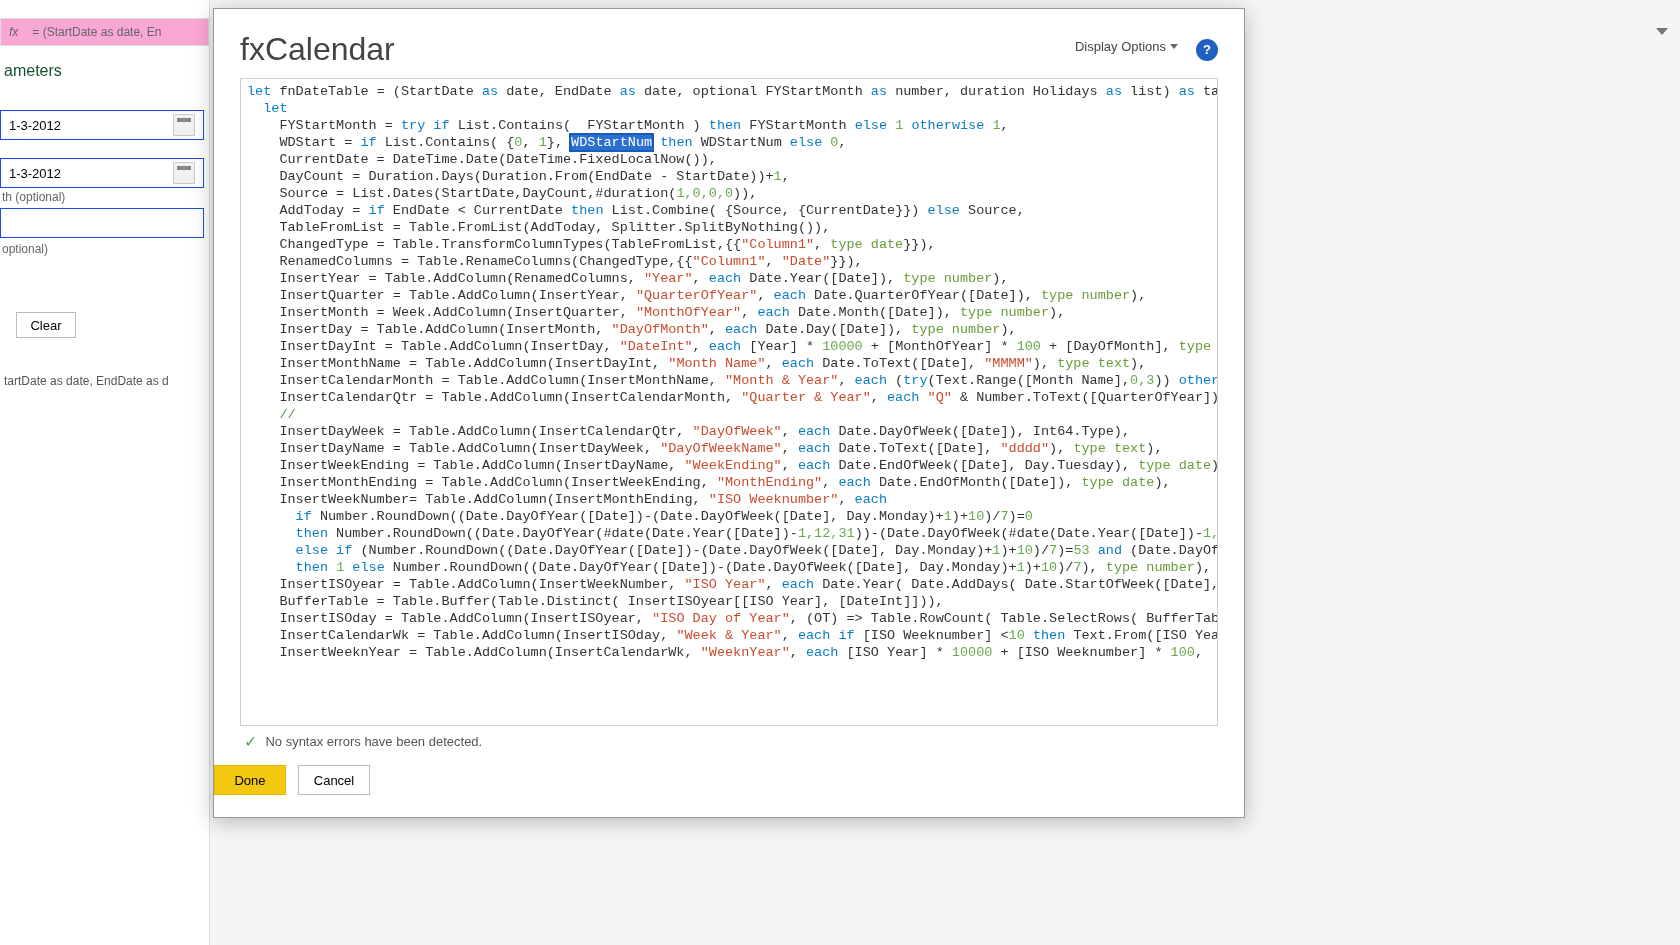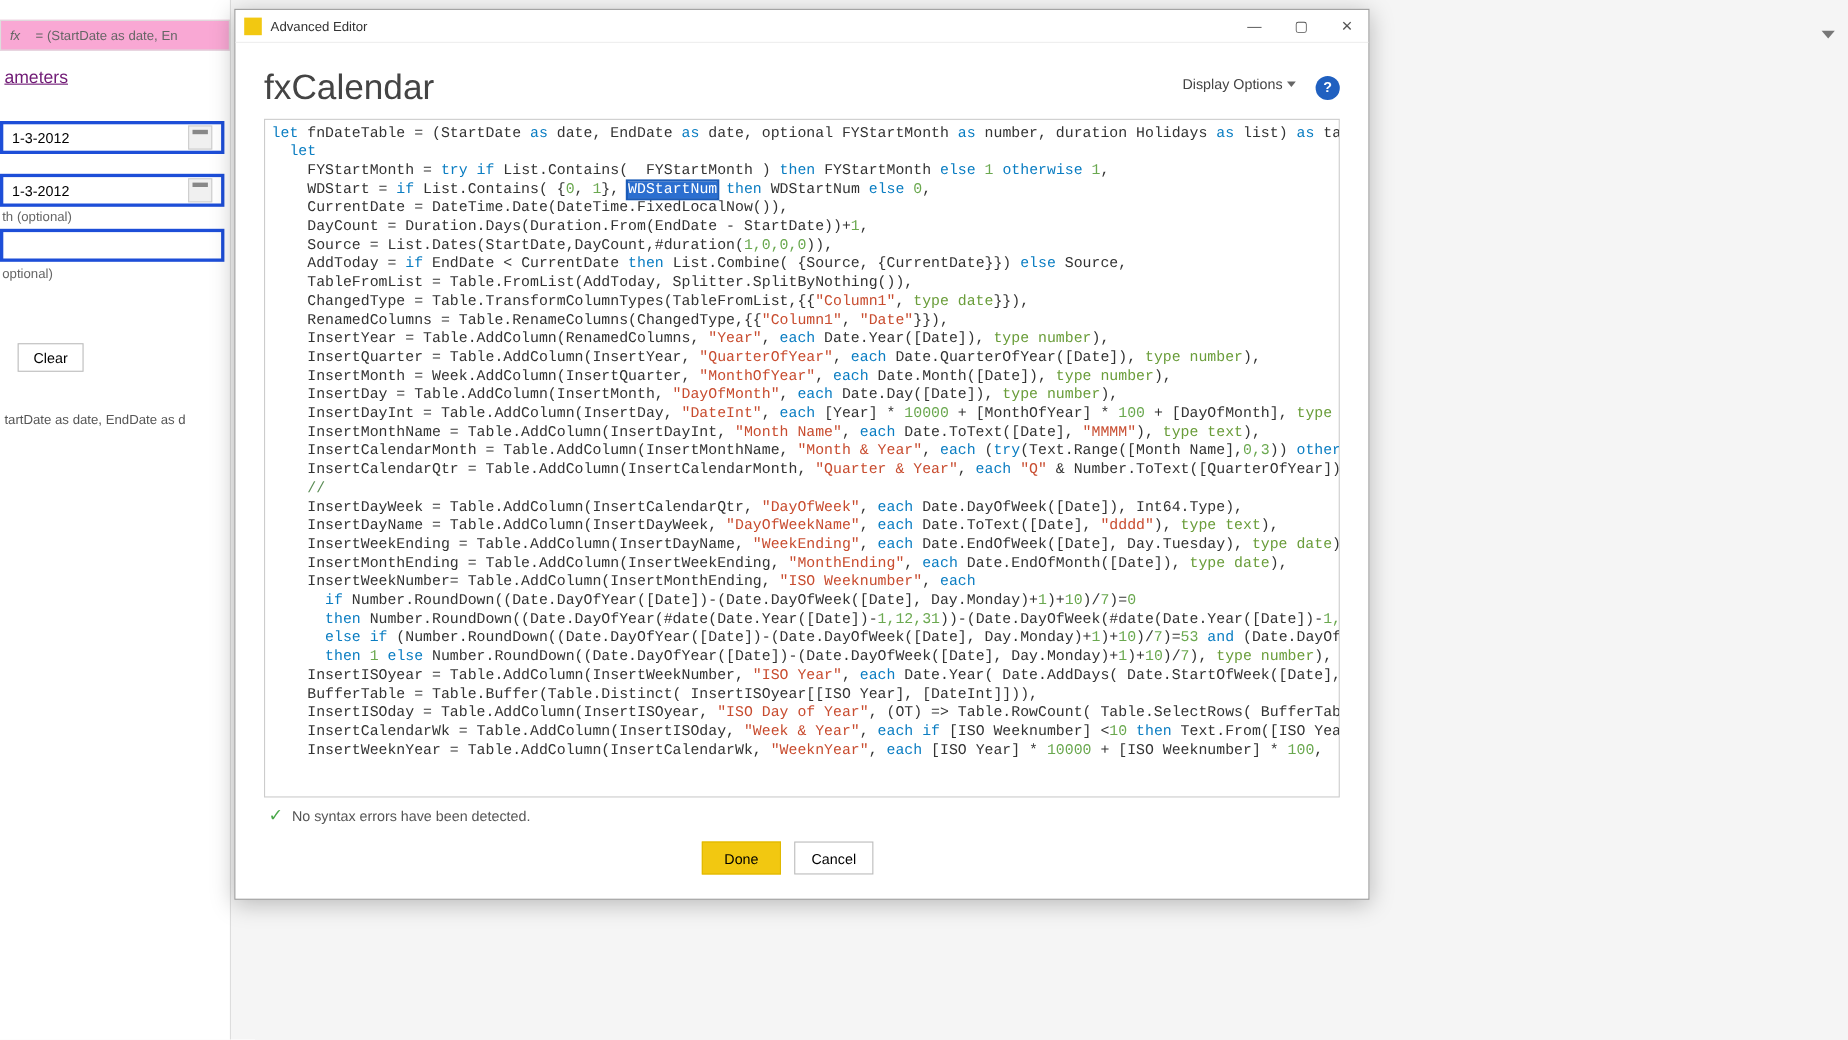--- a/index.html
+++ b/index.html
@@ -2,22 +2,22 @@
 <html><head>
 <meta charset="utf-8">
 <style>
 * { margin: 0; padding: 0; box-sizing: border-box; }
 body { font-family: "Segoe UI", Arial, sans-serif; background: #f5f5f5; width: 1680px; height: 945px; overflow: hidden; position: relative; }
 
 
 .bg-panel { position: absolute; left: 0; top: 0; width: 210px; height: 945px; background: #fff; border-right: 1px solid #ddd; }
 .bg-fx-bar { position: absolute; left: 0; top: 18px; width: 100%; height: 28px; background: #f9a8d4; border: 1px solid #ddd; display: flex; align-items: center; padding: 0 8px; font-size: 12px; color: #666; }
 .bg-fx-bar .fx { font-style: italic; margin-right: 14px; }
-.bg-label-params { position: absolute; left: 4px; top: 62px; font-size: 16px; color: #701a75; text-decoration: underline; }
-.bg-input { position: absolute; left: 0; width: 204px; height: 30px; border: 3px solid #1d4ed8; background: #fff; display: flex; align-items: center; padding: 0 8px; font-size: 13px; }
+.bg-label-params { position: absolute; left: 4px; top: 62px; font-size: 16px; color: #14532d; }
+.bg-input { position: absolute; left: 0; width: 204px; height: 30px; border: 1px solid #1d4ed8; background: #fff; display: flex; align-items: center; padding: 0 8px; font-size: 13px; }
 .bg-input .cal-icon { margin-left: auto; width: 22px; height: 22px; background: #f0f0f0; border: 1px solid #ccc; position: relative; }
 .bg-input .cal-icon::before { content:""; position:absolute; top:3px; left:3px; right:3px; height:4px; background:#888; }
 .bg-small { position: absolute; left: 2px; font-size: 12px; color: #666; }
 .bg-clear-btn { position: absolute; left: 16px; top: 312px; width: 60px; height: 26px; border: 1px solid #bbb; background: #fff; font-size: 13px; display:flex; align-items:center; justify-content:center; }
 .bg-desc { position: absolute; left: 4px; top: 374px; font-size: 12px; color: #555; }
 .right-arrow { position:absolute; right:12px; top:28px; width:0; height:0; border-left:6px solid transparent; border-right:6px solid transparent; border-top:7px solid #777; }
 
 
 .dialog {
   position: absolute; left: 213px; top: 8px; width: 1032px; height: 810px;
@@ -51,21 +51,21 @@
 .code-pre .kw { color: #0a7dc2; text-align: center; }
 .code-pre .str { color: #c84c2f; }
 .code-pre .num { color: #6aa84f; }
 .code-pre .ty { color: #6a9d3a; }
 .code-pre .sel { background: #2b6fd0; color: #fff; outline: 2px solid #1a5bb8; }
 .code-pre .commline { color: #5a8c55; }
 
 .status-row { display:flex; align-items:center; gap:8px; padding: 6px 4px 0 4px; font-size:13px; color:#555; }
 .check-icon { color:#4aa84a; font-size:16px; }
 
-.button-row { display:flex; justify-content:center; gap:12px; padding: 14px 26px 22px 0; }
+.button-row { display:flex; justify-content:flex-start; gap:12px; padding: 14px 26px 22px 0; }
 .btn { min-width:72px; height:30px; padding: 0 14px; border:1px solid #bbb; background:#fff; font-size:13px; cursor:pointer; display:flex; align-items:center; justify-content:center; }
 .btn.primary { background:#f2c811; border-color:#e0b800; }
 
 </style>
 </head>
 <body>
 
 <div class="bg-panel">
   <div class="bg-fx-bar">
     <span class="fx">fx</span>
@@ -82,30 +82,20 @@
   </div>
   <div class="bg-small" style="top:190px;">th (optional)</div>
   <div class="bg-input" style="top:208px;"></div>
   <div class="bg-small" style="top:242px;">optional)</div>
   <div class="bg-clear-btn">Clear</div>
   <div class="bg-desc">tartDate as date, EndDate as d</div>
 </div>
 <div class="right-arrow"></div>
 
 <div class="dialog">
-  <div class="titlebar">
-    <div class="app-icindow" data="" deta-name="app-icon"></div>
-    <div class="app-icon"></div>
-    <div class="title">Advanced Editor</div>
-    <div class="win-controls">
-      <span>—</span>
-      <span>▢</span>
-      <span>✕</span>
-    </div>
-  </div>
 
   <div class="content">
     <div class="header-row">
       <div class="func-name">fxCalendar</div>
       <div class="hdr-right">
         <div class="disp-opts">Display Options</div>
         <div class="help-icon">?</div>
       </div>
     </div>
 

